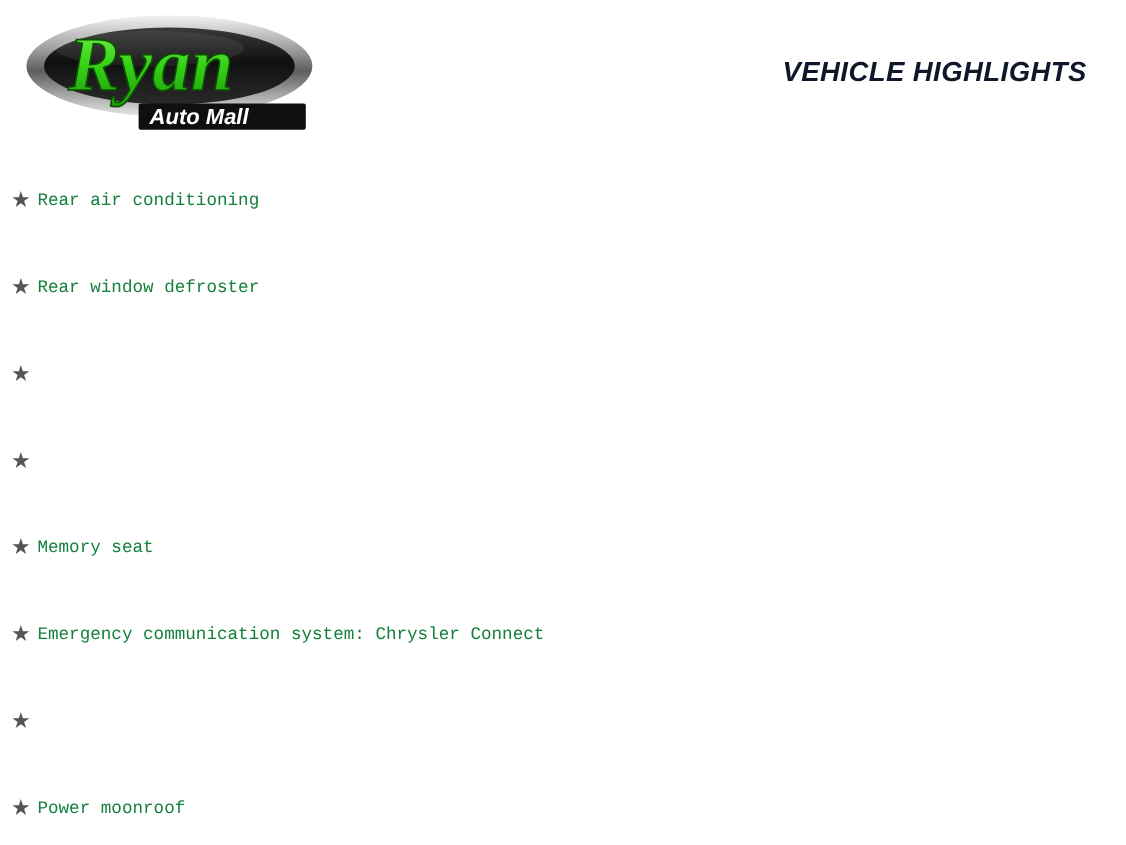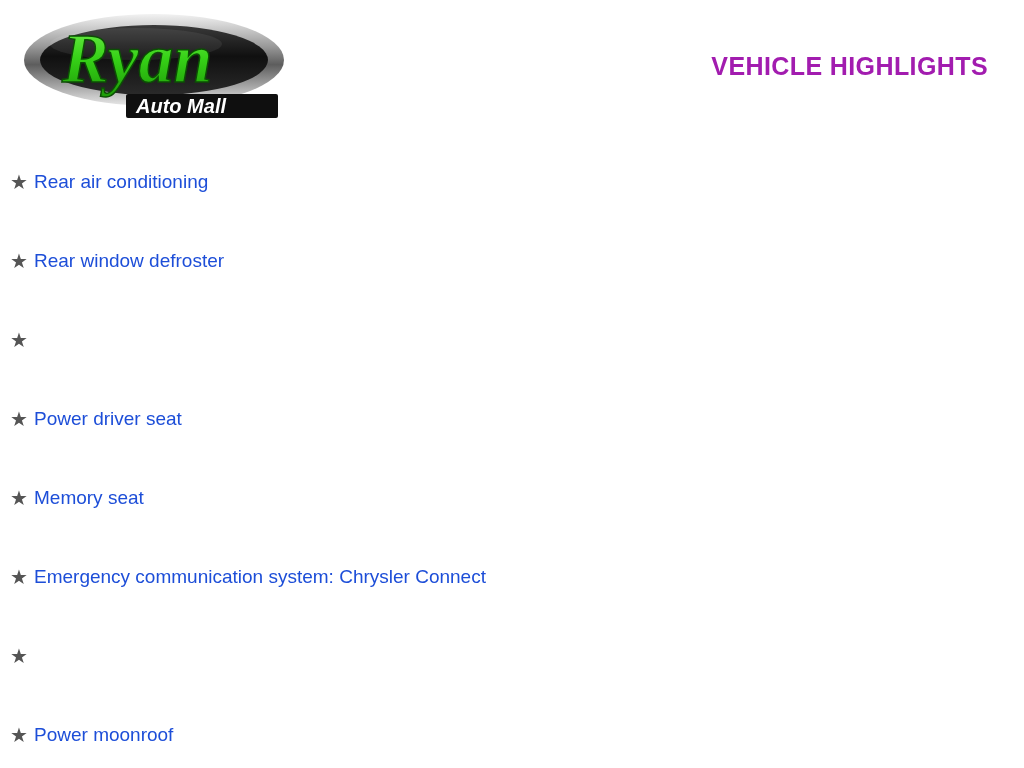--- a/index.html
+++ b/index.html
@@ -34,22 +34,23 @@
     display: block;
   }
 
   .page-title {
     position: absolute;
     right: 36px;
     top: 52px;
     font-size: 25px;
     font-weight: bold;
     letter-spacing: 0.4px;
-    color: #a21caf;
+    color: #0f172a;
     white-space: nowrap;
+    font-style: italic;
   }
 
   
   .highlights {
     position: absolute;
     left: 0;
     top: 142px;
     width: 1024px;
     list-style: none;
     margin: 0;
@@ -67,24 +68,25 @@
   .star-icon {
     flex: 0 0 auto;
     width: 24px;
     color: #555555;
     font-size: 20px;
     line-height: 1;
     text-align: left;
   }
 
   .highlight-label {
-    font-size: 19px;
-    color: #1d4ed8;
+    font-size: 16px;
+    color: #15803d;
     line-height: 1;
     white-space: nowrap;
+    font-family: Liberation Mono, monospace;
   }
 </style>
 </head>
 <body>
 
 <div class="header">
 
   <div class="logo">
     <svg width="272" height="116" viewBox="0 0 272 116" xmlns="http://www.w3.org/2000/svg">
       <defs>
@@ -134,21 +136,20 @@
     <span class="star-icon">★</span>
     <span class="highlight-label">Rear window defroster</span>
   </li>
 
   <li class="highlight-item">
     <span class="star-icon">★</span>
   </li>
 
   <li class="highlight-item">
     <span class="star-icon">★</span>
-    <span class="highlight-label">Power driver seat</span>
   </li>
 
   <li class="highlight-item">
     <span class="star-icon">★</span>
     <span class="highlight-label">Memory seat</span>
   </li>
 
   <li class="highlight-item">
     <span class="star-icon">★</span>
     <span class="highlight-label">Emergency communication system: Chrysler Connect</span>

